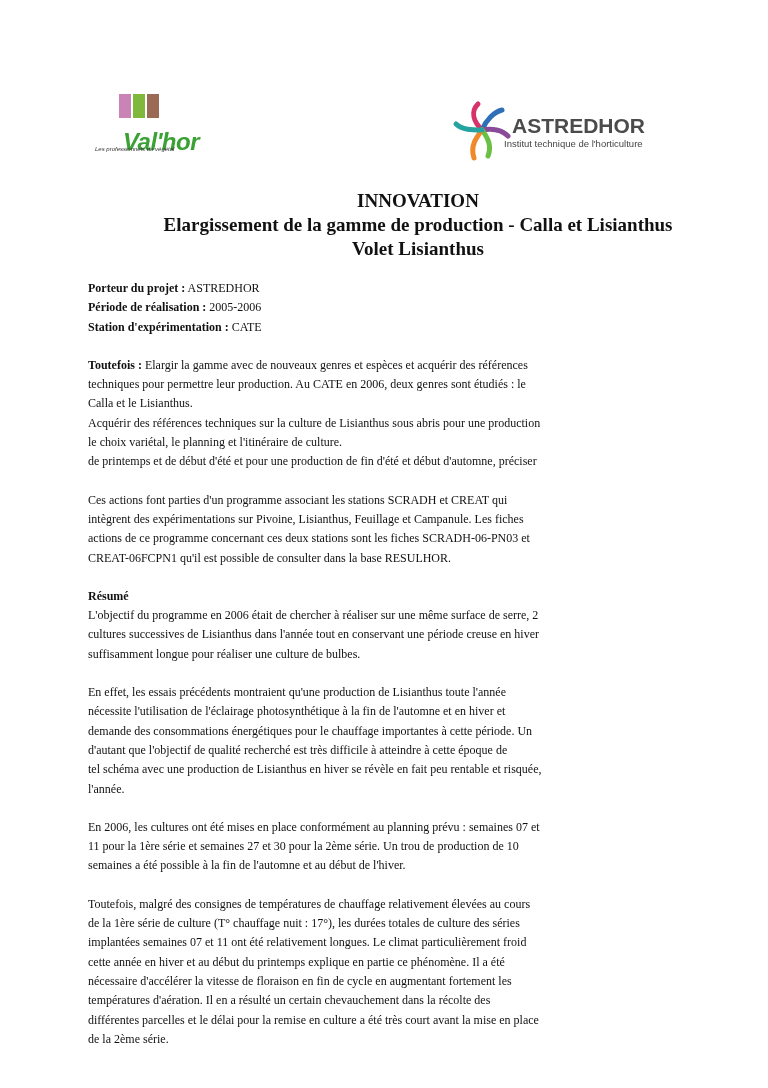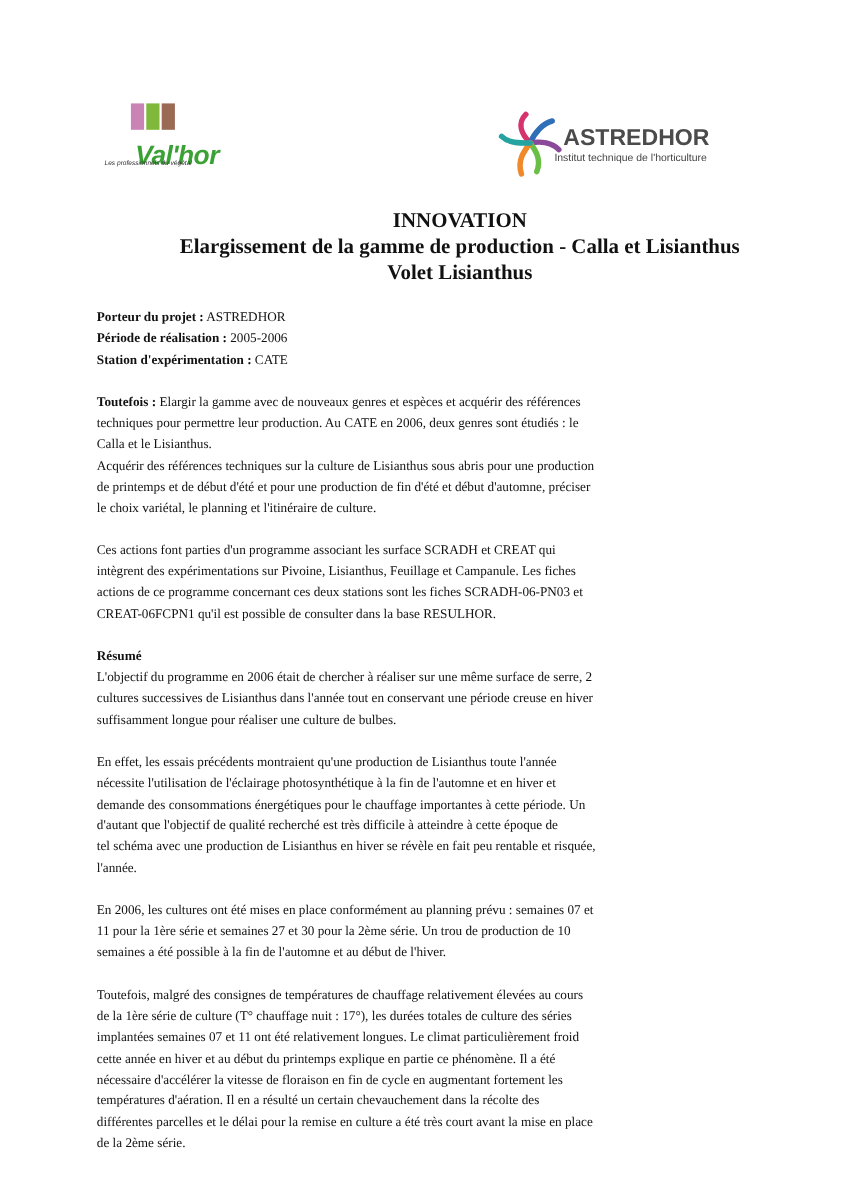--- a/index.html
+++ b/index.html
@@ -70,27 +70,27 @@
   <span class="line"><span class="b">Porteur du projet :</span><span> ASTREDHOR</span></span>
   <span class="line"><span class="b">Période de réalisation :</span><span> 2005-2006</span></span>
   <span class="line"><span class="b">Station d'expérimentation :</span><span> CATE</span></span>
   <span class="gap"></span>
 
   <div>
     <span class="line"><span class="b">Toutefois :</span><span> Elargir la gamme avec de nouveaux genres et espèces et acquérir des références</span></span>
     <span class="line">techniques pour permettre leur production. Au CATE en 2006, deux genres sont étudiés : le</span>
     <span class="line">Calla et le Lisianthus.</span>
     <span class="line">Acquérir des références techniques sur la culture de Lisianthus sous abris pour une production</span>
+    <span class="line">le choix variétal, le planning et l'itinéraire de culture.</span>
     <span class="line">de printemps et de début d'été et pour une production de fin d'été et début d'automne, préciser</span>
-    <span class="line">le choix variétal, le planning et l'itinéraire de culture.</span>
   </div>
   <span class="gap"></span>
 
   <div>
-    <span class="line">Ces actions font parties d'un programme associant les surface SCRADH et CREAT qui</span>
+    <span class="line">Ces actions font parties d'un programme associant les stations SCRADH et CREAT qui</span>
     <span class="line">intègrent des expérimentations sur Pivoine, Lisianthus, Feuillage et Campanule. Les fiches</span>
     <span class="line">actions de ce programme concernant ces deux stations sont les fiches SCRADH-06-PN03 et</span>
     <span class="line">CREAT-06FCPN1 qu'il est possible de consulter dans la base RESULHOR.</span>
   </div>
   <span class="gap"></span>
 
   <div>
     <span class="line b">Résumé</span>
     <div>
       <span class="line">L'objectif du programme en 2006 était de chercher à réaliser sur une même surface de serre, 2</span>

